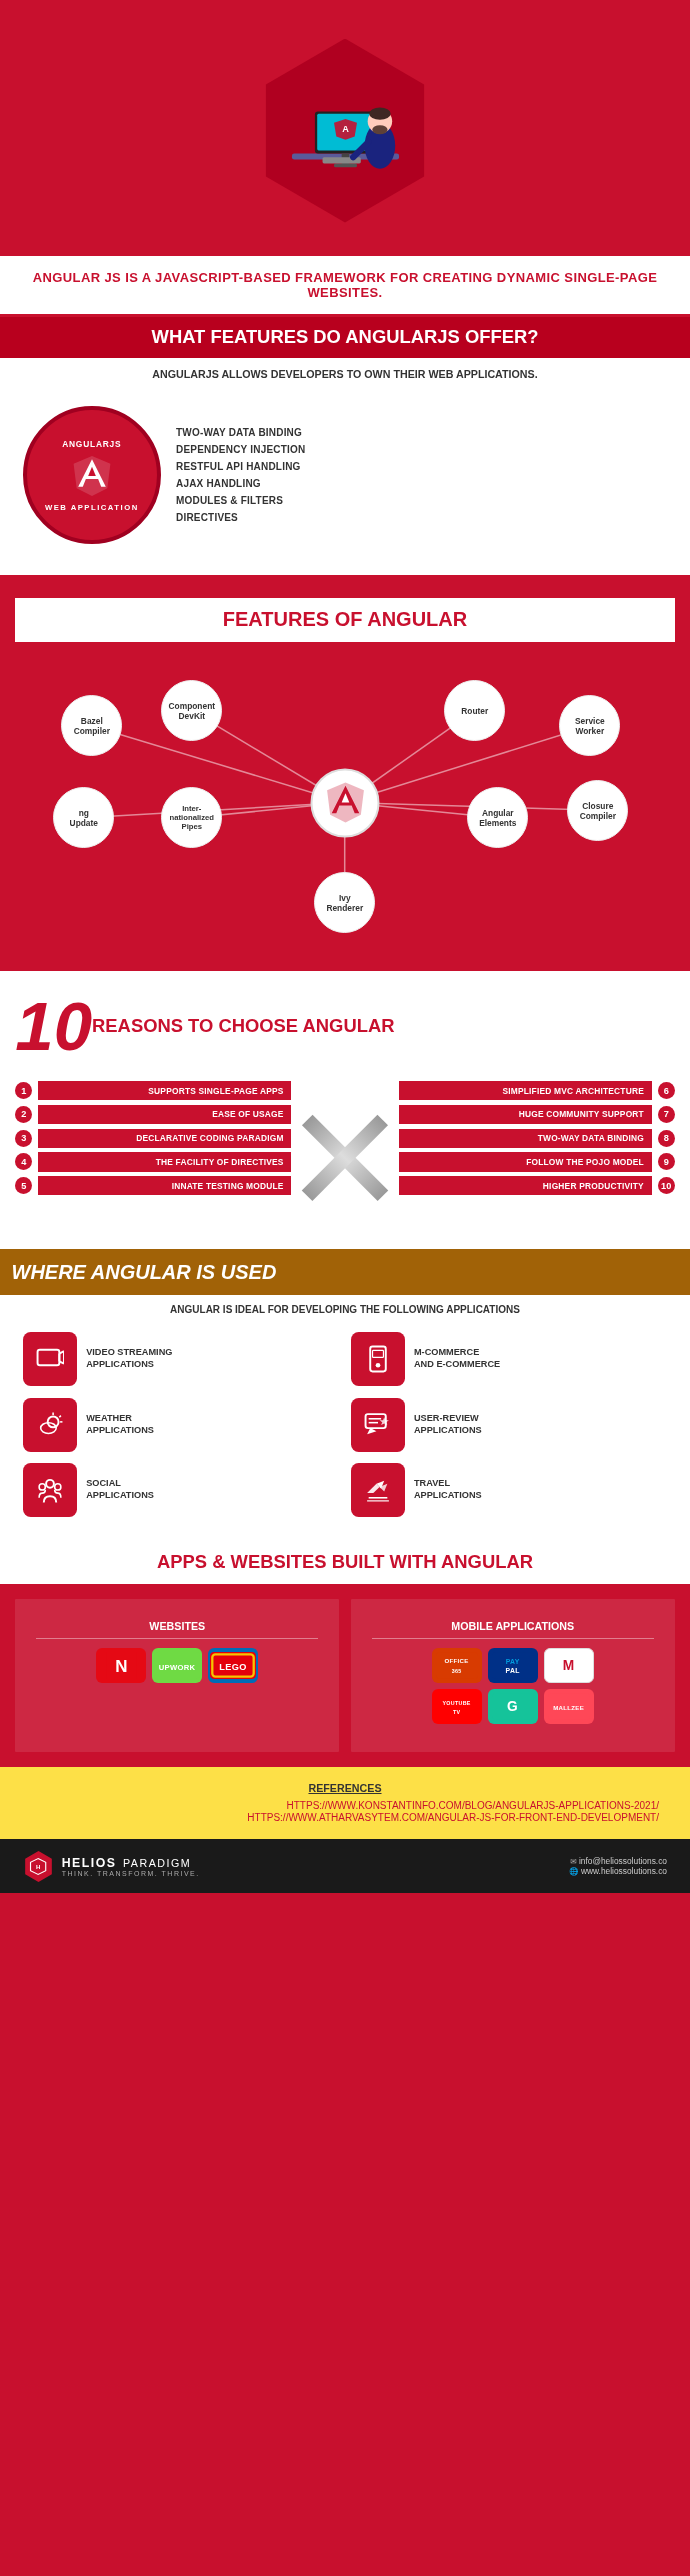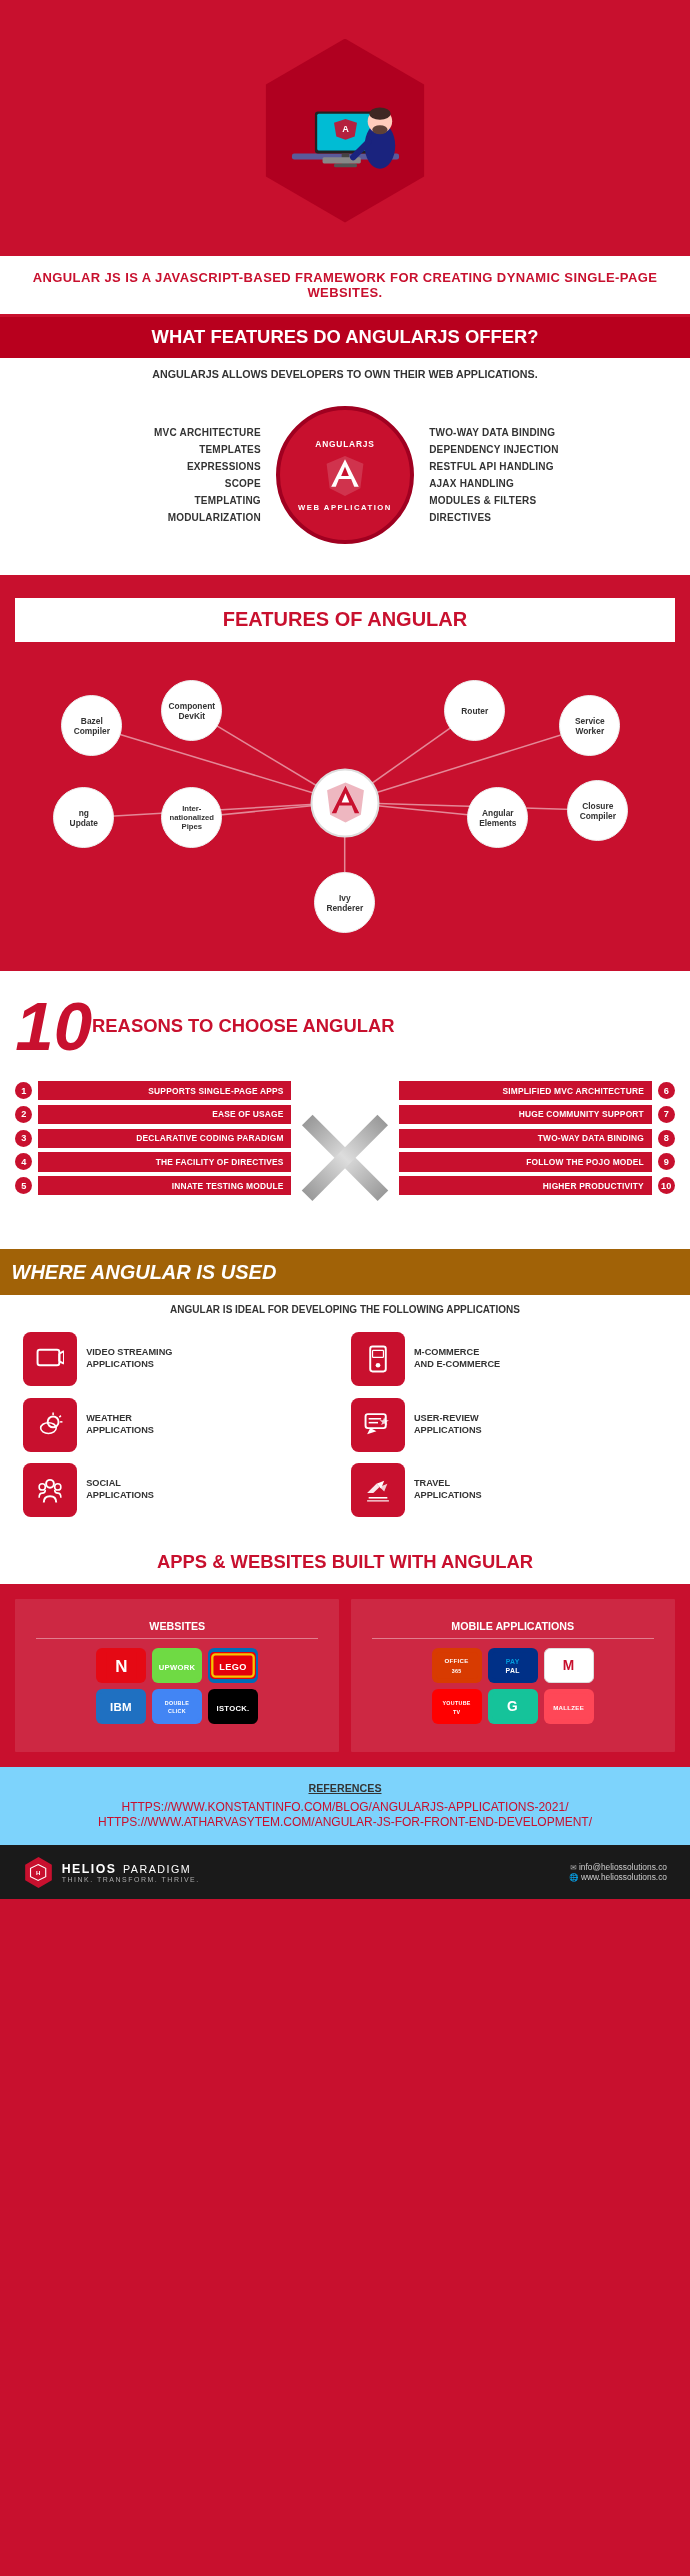--- a/index.html
+++ b/index.html
@@ -400,37 +400,38 @@
     .logo-istock { background: #000; color: white; font-size: 7px; }
     .logo-office { background: #d83b01; color: white; font-size: 7px; }
     .logo-paypal { background: #003087; color: white; font-size: 7px; }
     .logo-gmail { background: #fff; color: #c8102e; font-size: 10px; font-weight: 900; border: 0.8px solid #ddd; }
     .logo-youtube { background: #ff0000; color: white; font-size: 6.1px; }
     .logo-grammarly { background: #15c39a; color: white; font-size: 7px; }
     .logo-mallzee { background: #ff4757; color: white; font-size: 6.1px; }
 
     
     .references-section {
-      background: #7dd3fc;
+      background: #fde047;
       padding: 15.3px 31px;
       text-align: center;
     }
     .references-title {
       font-size: 10.7px;
       font-weight: 900;
       color: #333;
       text-transform: uppercase;
       margin-bottom: 6.1px;
       text-decoration: underline;
     }
     .reference-link {
-      font-size: 12px;
+      font-size: 10px;
       color: #c8102e;
       display: block;
       margin: 1px 0;
+      text-align: right;
     }
 
     
     .footer {
       background: #1a1a1a;
       padding: 11.5px 23px;
       display: flex;
       align-items: center;
       justify-content: space-between;
     }
@@ -545,28 +546,20 @@
 </div>
 
 <div>
   <div class="red-section-header-box">
     <h2>WHAT FEATURES DO ANGULARJS OFFER?</h2>
   </div>
   <div class="features-desc">
     <p>ANGULARJS ALLOWS DEVELOPERS TO OWN THEIR WEB APPLICATIONS.</p>
   </div>
   <div class="features-grid-container">
-    <div class="features-left">
-      <span class="feature-item">MVC ARCHITECTURE</span>
-      <span class="feature-item">TEMPLATES</span>
-      <span class="feature-item">EXPRESSIONS</span>
-      <span class="feature-item">SCOPE</span>
-      <span class="feature-item">TEMPLATING</span>
-      <span class="feature-item">MODULARIZATION</span>
-    </div>
     <div class="features-center">
       <div class="angular-circle">
         <span class="angular-circle-text-top">ANGULARJS</span>
 
         <svg class="angular-a-logo" viewBox="0 0 60 60">
           <polygon points="30,4 54,14 50,46 30,56 10,46 6,14" fill="white" opacity="0.15"></polygon>
           <polygon points="30,8 30,8 12,44 18,44 22,34 38,34 42,44 48,44 30,8z" fill="white"></polygon>
           <polygon points="30,18 35,30 25,30 30,18z" fill="#c8102e"></polygon>
         </svg>
         <span class="angular-circle-text-bottom">WEB APPLICATION</span>
@@ -816,41 +809,20 @@
           <svg width="46" height="27" viewBox="0 0 60 35" style="font-size:9px">
             <rect width="60" height="35" fill="#6fda44" rx="5"></rect>
             <text x="30" y="23" text-anchor="middle" fill="white" font-size="10" font-weight="900" font-family="Arial">Upwork</text>
           </svg>
         </div>
         <div class="logo-badge logo-lego">
           <svg width="46" height="27" viewBox="0 0 60 35" style="font-size:11px">
             <rect width="60" height="35" fill="#e3000b" rx="5"></rect>
             <rect x="3" y="3" width="54" height="29" rx="4" fill="none" stroke="#f5c400" stroke-width="3"></rect>
             <text x="30" y="24" text-anchor="middle" fill="white" font-size="12" font-weight="900" font-family="Arial">LEGO</text>
-          </svg>
-        </div>
-      </div>
-      <div class="logo-row">
-        <div class="logo-badge logo-ibm">
-          <svg width="46" height="27" viewBox="0 0 60 35" style="font-size:13px">
-            <rect width="60" height="35" fill="#1f70c1" rx="5"></rect>
-            <text x="30" y="24" text-anchor="middle" fill="white" font-size="15" font-weight="900" font-family="Arial">IBM</text>
-          </svg>
-        </div>
-        <div class="logo-badge logo-doubleclick">
-          <svg width="46" height="27" viewBox="0 0 60 35" style="font-size:7px">
-            <rect width="60" height="35" fill="#4285f4" rx="5"></rect>
-            <text x="30" y="15" text-anchor="middle" fill="white" font-size="7" font-weight="700" font-family="Arial">Double</text>
-            <text x="30" y="26" text-anchor="middle" fill="white" font-size="7" font-weight="700" font-family="Arial">Click</text>
-          </svg>
-        </div>
-        <div class="logo-badge logo-istock">
-          <svg width="46" height="27" viewBox="0 0 60 35" style="font-size:9px">
-            <rect width="60" height="35" fill="#000" rx="5"></rect>
-            <text x="30" y="23" text-anchor="middle" fill="white" font-size="10" font-weight="700" font-family="Arial">iStock.</text>
           </svg>
         </div>
       </div>
     </div>
 
     <div class="apps-col">
       <div class="apps-col-title">MOBILE APPLICATIONS</div>
       <div class="logo-row">
         <div class="logo-badge logo-office">
           <svg width="42" height="27" viewBox="0 0 55 35" style="font-size:9px">

